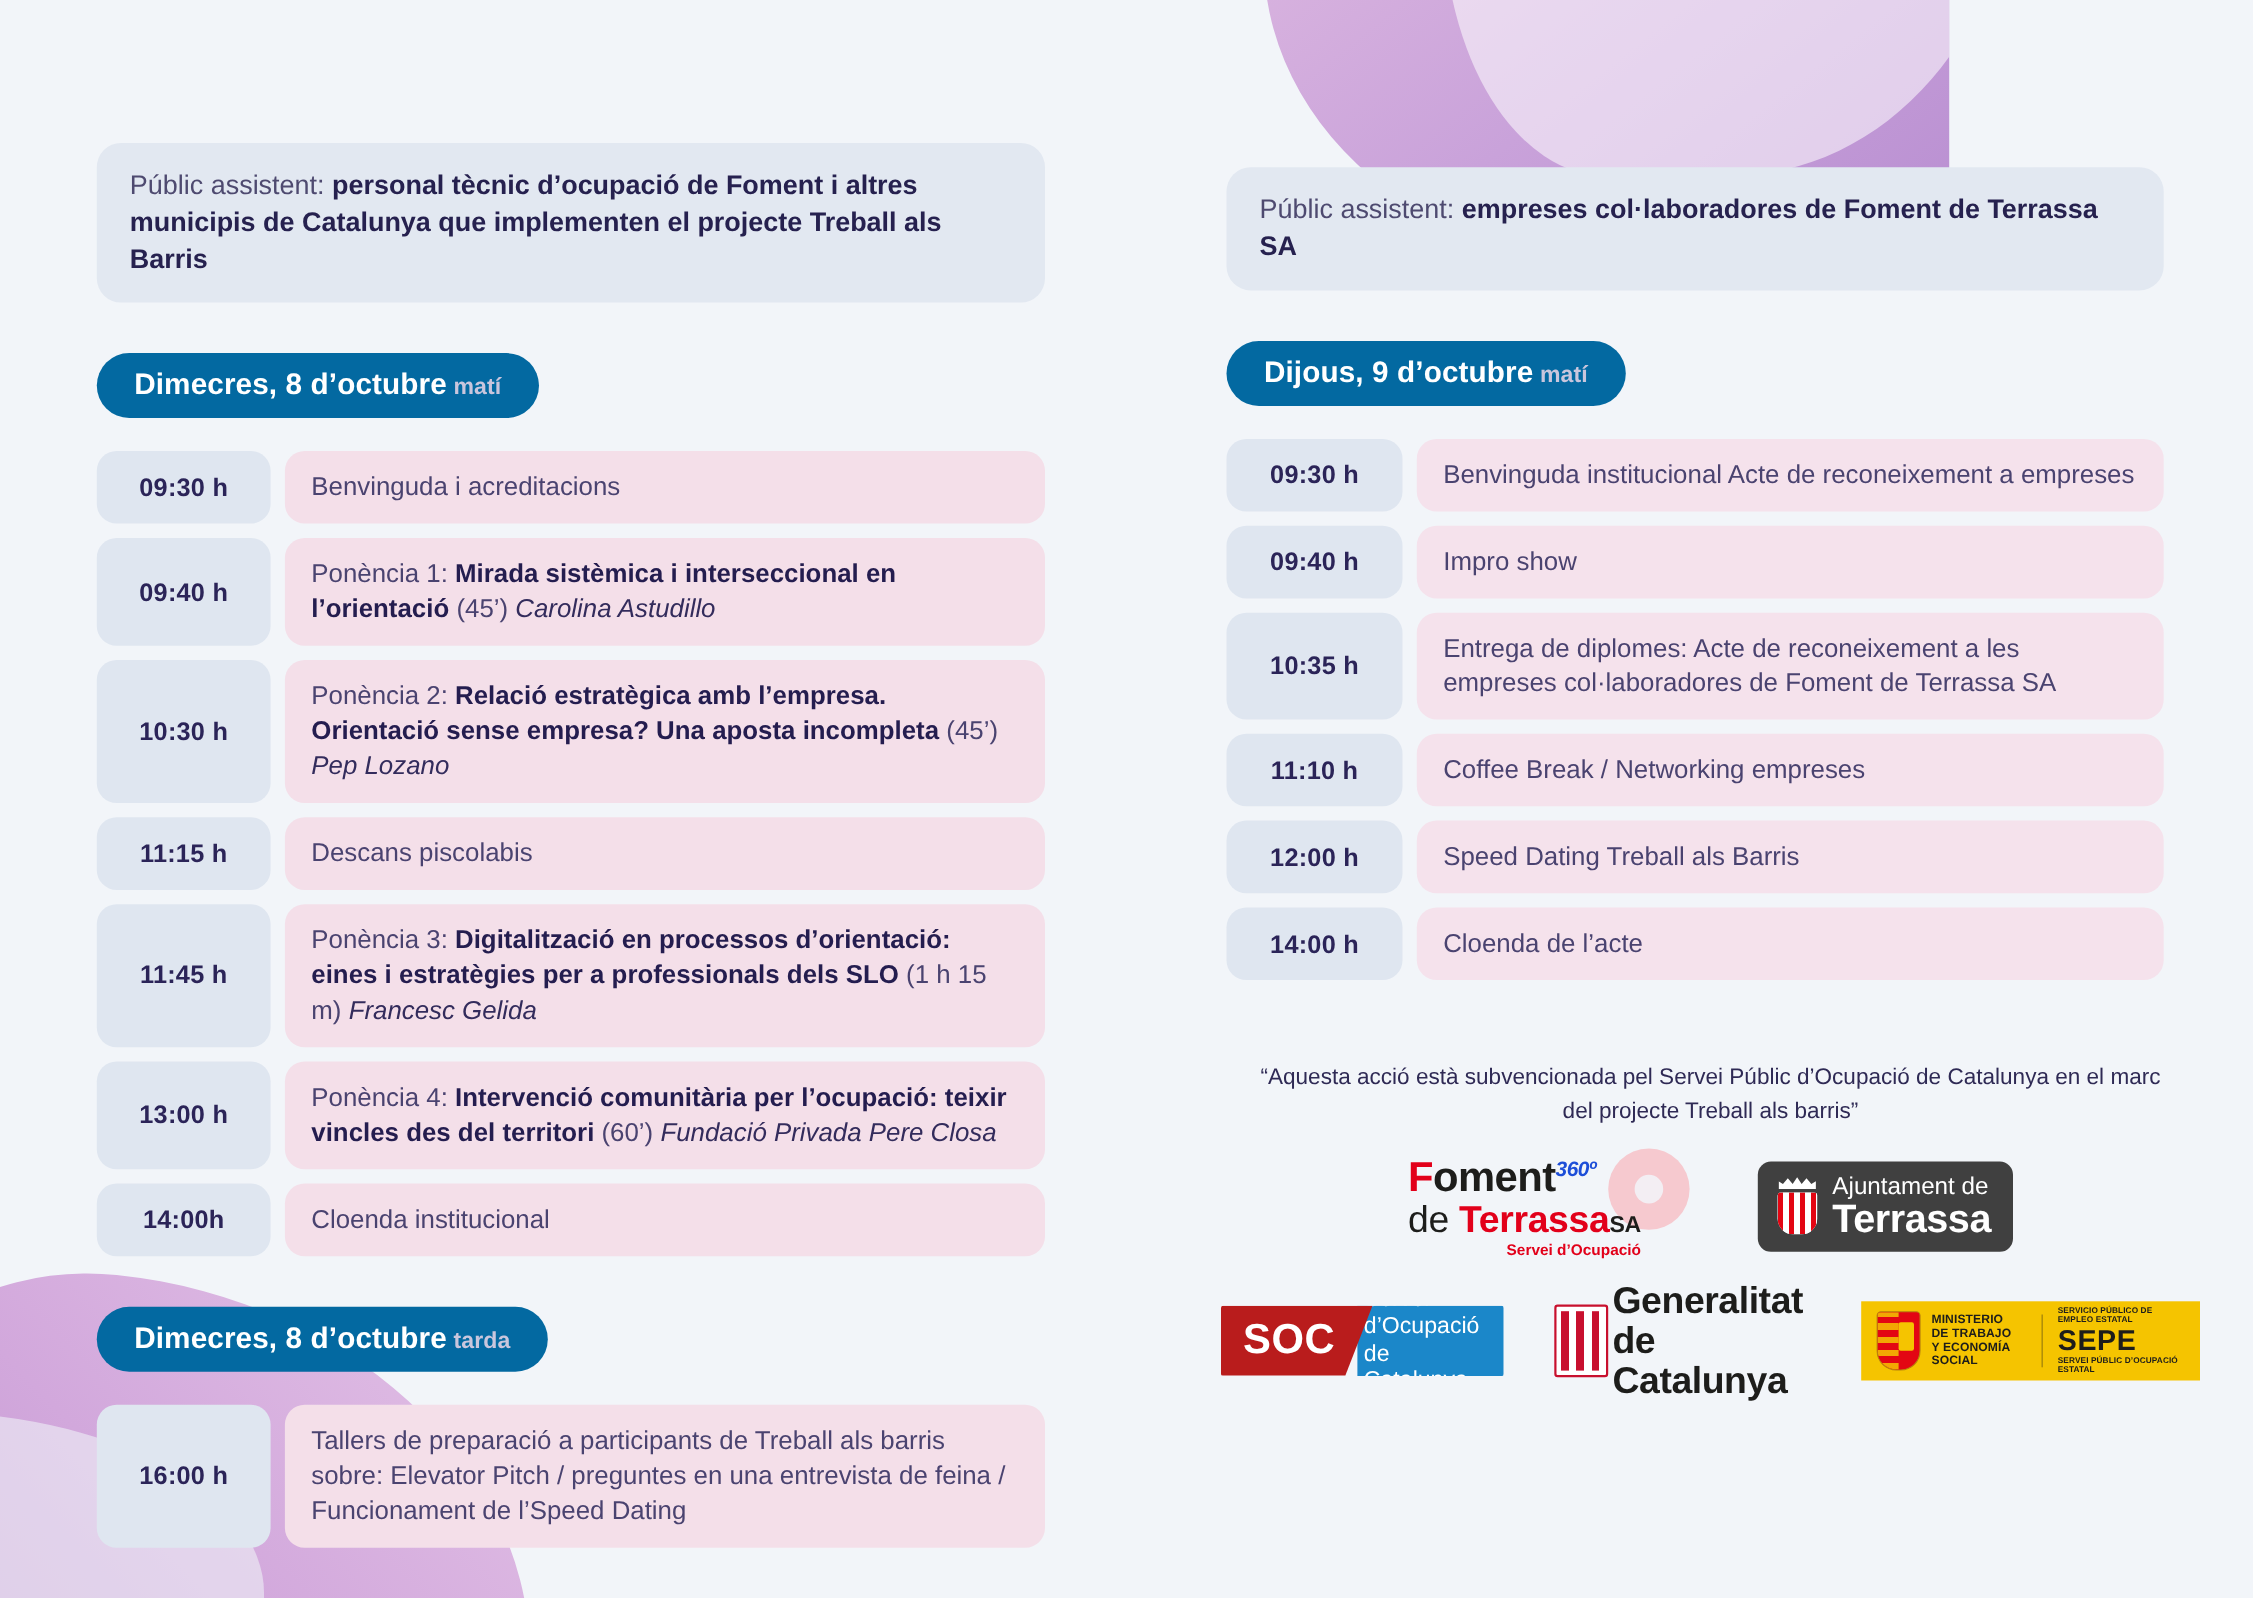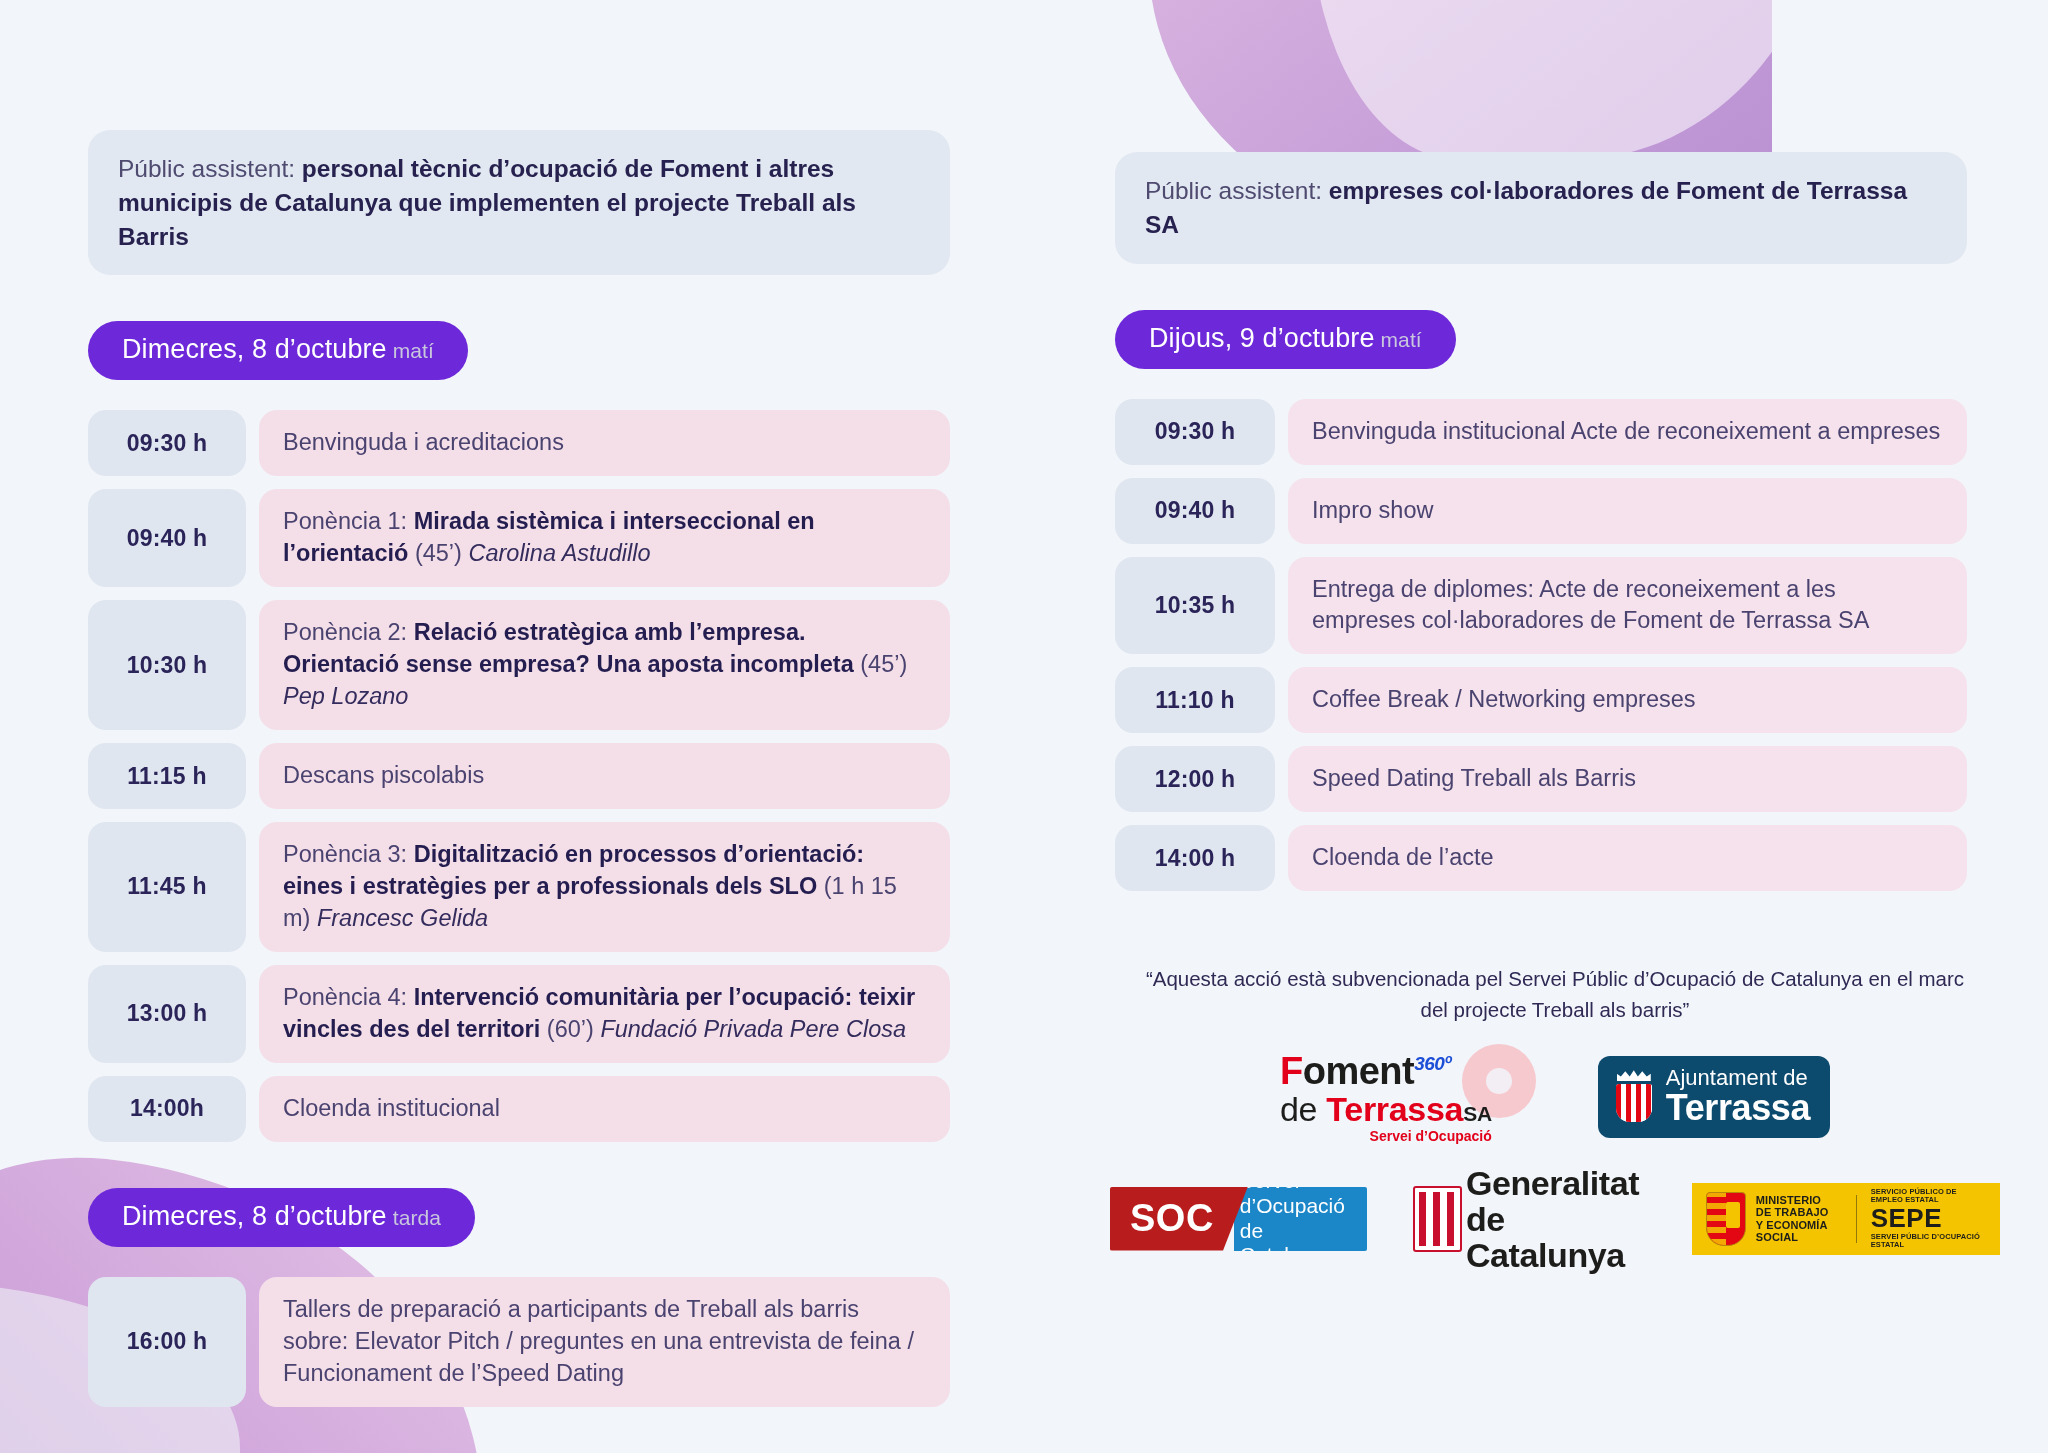--- a/index.html
+++ b/index.html
@@ -70,26 +70,26 @@
     line-height: 1.38;
     color: #2f2a5e;
     font-weight: 400;
   }
   .audience .lead { color: #4e4a70; }
   .audience b { font-weight: 700; color: #26214f; }
 
   
   .day-pill {
     display: inline-block;
-    background: #6d28d9;
+    background: #0369a1;
     color: #ffffff;
     border-radius: 30px;
     padding: 13px 34px 15px;
     font-size: 27px;
-    font-weight: 400;
+    font-weight: 700;
     letter-spacing: .1px;
     white-space: nowrap;
   }
   .day-pill .part {
     font-size: 21px;
     color: #c9c6dd;
     margin-left: 6px;
   }
 
   
@@ -206,21 +206,21 @@
   .foment-l1 { position: relative; z-index: 1; font-size: 38px; font-weight: 700; color: #e2001a; letter-spacing: -.5px; }
   .foment-l1 .rest { color: #1d1d1b; }
   .foment-l1 .deg { font-size: 19px; font-weight: 700; color: #1d4ed8; vertical-align: super; font-style: italic; }
   .foment-l2 { position: relative; z-index: 1; font-size: 34px; color: #1d1d1b; letter-spacing: -.3px; margin-top: 2px; }
   .foment-l2 .red { color: #e2001a; font-weight: 700; }
   .foment-l2 .sa { font-size: 21px; font-weight: 700; }
   .foment-l3 { position: relative; z-index: 1; font-size: 14px; font-weight: 700; color: #e2001a; text-align: right; margin-top: 3px; }
 
   
   .logo-ajuntament {
-    background: #0c4a6e;
+    background: #404040;
     border-radius: 12px;
     padding: 10px 20px 12px 16px;
     display: flex;
     align-items: center;
     gap: 12px;
   }
   .ajunt-shield {
     width: 40px; height: 54px;
     position: relative;
   }

